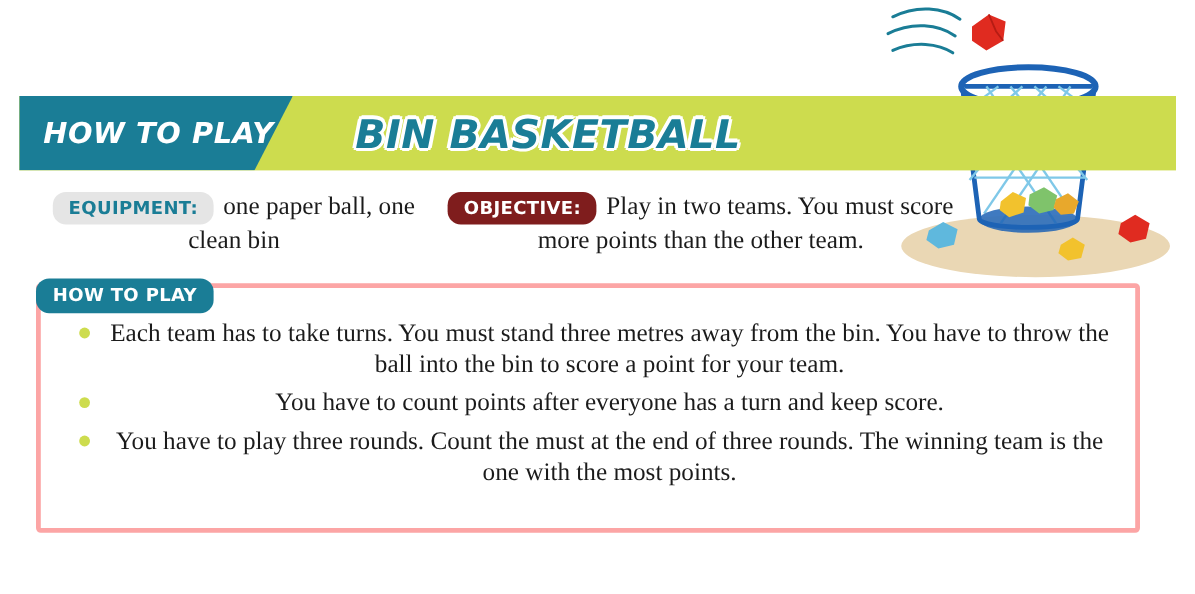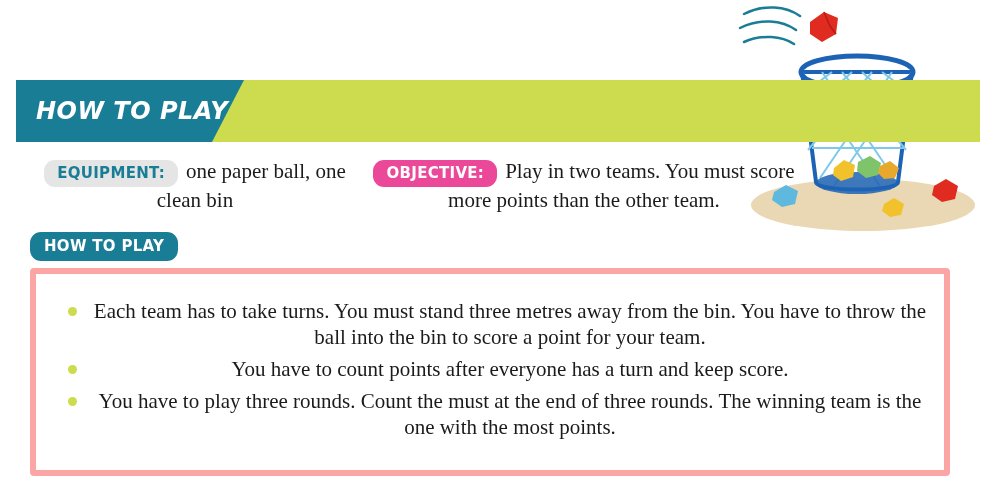--- a/index.html
+++ b/index.html
@@ -85,21 +85,21 @@
     font-weight: bold;
     font-size: 15px;
     color: #1a7d96;
     background: #e5e5e5;
     border-radius: 11px;
     padding: 4px 13px 5px 13px;
     letter-spacing: 0.3px;
     white-space: nowrap;
   }
   .pill.teal {
-    background: #ec4899;
+    background: #7f1d1d;
     color: #ffffff;
   }
   #equipment-block {
     position: absolute;
     left: 14px;
     top: 16px;
     width: 330px;
   }
   #equipment-text {
     font-family: "Liberation Serif", serif;
@@ -133,24 +133,24 @@
     font-family: "DejaVu Sans", sans-serif;
     font-weight: bold;
     font-size: 15px;
     color: #ffffff;
     letter-spacing: 0.3px;
     z-index: 3;
   }
   #howto-box {
     position: absolute;
     left: 14px;
-    top: 188px;
+    top: 156px;
     width: 920px;
     height: 208px;
-    border: 6px solid #fca5a5;
+    border: 4px solid #fca5a5;
     border-radius: 4px;
     box-sizing: border-box;
     background: #ffffff;
   }
   #howto-list {
     position: absolute;
     left: 26px;
     top: 24px;
     width: 866px;
     list-style: none;
@@ -236,20 +236,21 @@
     <path d="M196 186 L208 179 L220 186 L217 199 L204 202 L194 195 Z" fill="#e02b20"></path>
     <path d="M146 204 L156 198 L166 204 L163 215 L152 217 L144 211 Z" fill="#f2c22d"></path>
   </g>
 </svg>
 
 <div id="card">
 
   <div id="header-band">
     <div id="header-tab"></div>
     <div id="header-tab-label">HOW TO PLAY</div>
+    <div id="header-title">BIN BASKETBALL</div>
   </div>
 
   <div id="info-row">
     <div id="equipment-block">
       <span class="pill">EQUIPMENT:</span><span id="equipment-text">one paper ball, one clean bin</span>
     </div>
     <div id="objective-block">
       <span class="pill teal">OBJECTIVE:</span><span id="objective-text">Play in two teams. You must score more points than the other team.</span>
     </div>
   </div>

